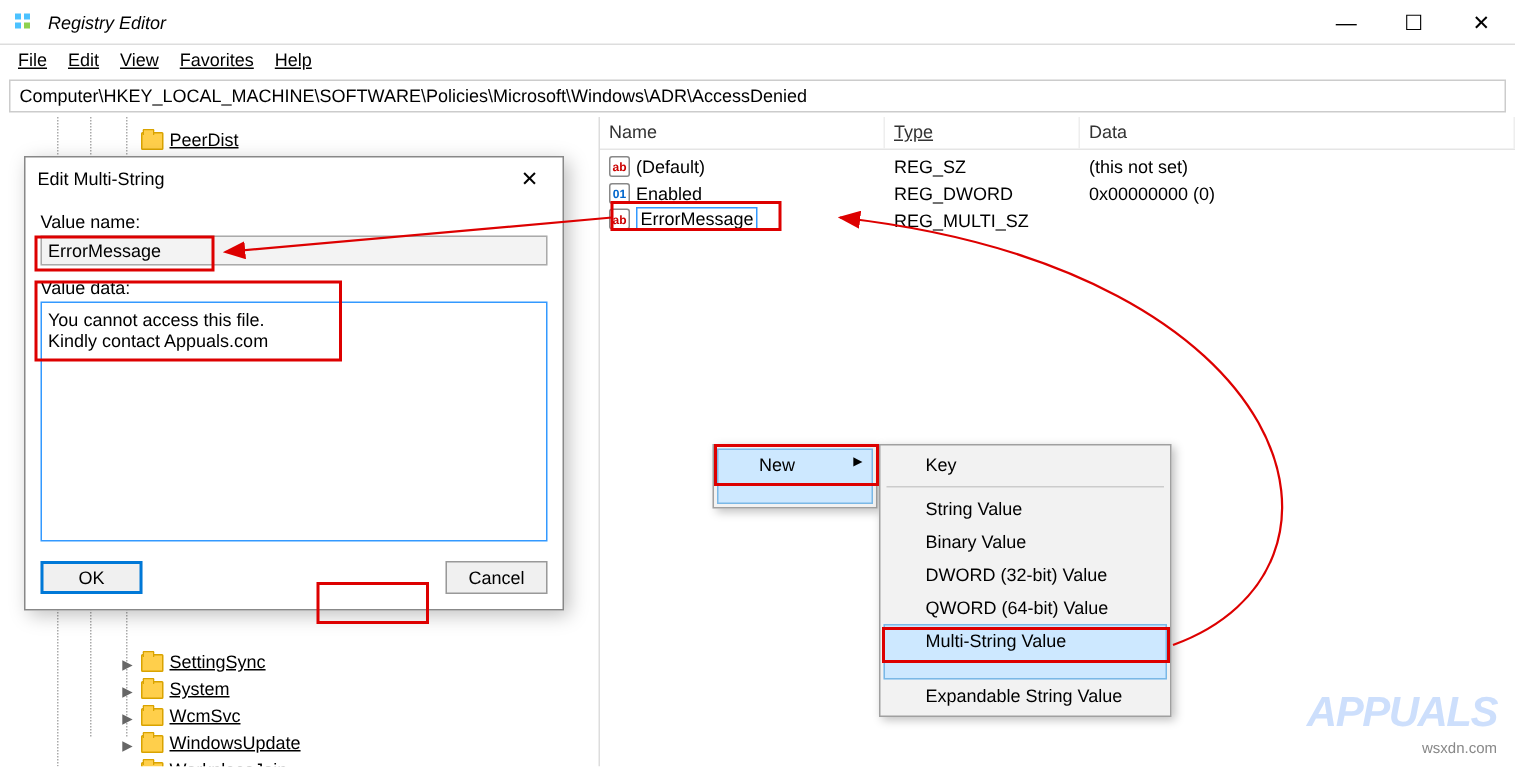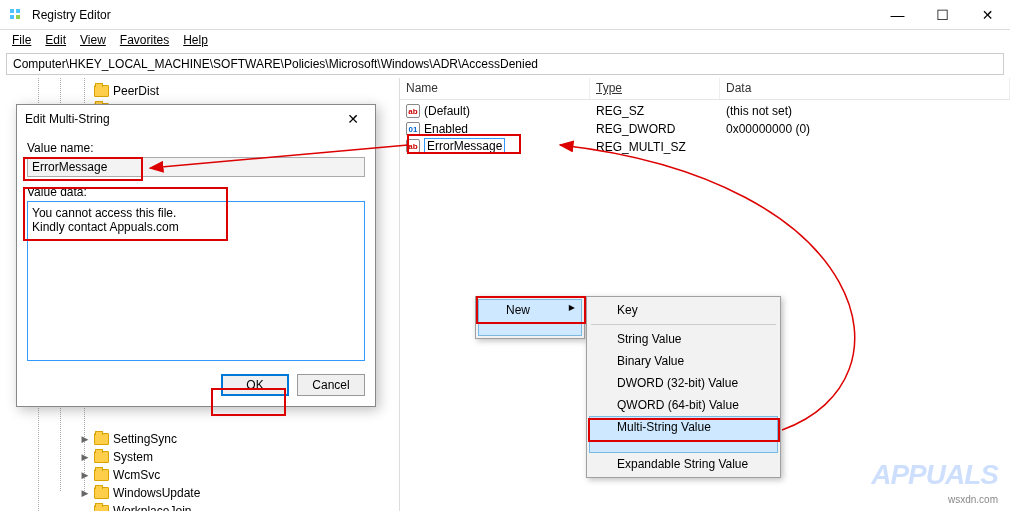--- a/index.html
+++ b/index.html
@@ -1,38 +1,38 @@
 <!DOCTYPE html>
 <html><head>
 <meta charset="utf-8">
 <style>
 * { box-sizing: border-box; font-family: "Segoe UI", Tahoma, sans-serif; font-size: 12px; }
 html, body { margin: 0; padding: 0; width: 1010px; height: 511px; background: #fff; overflow: hidden; }
 
 
 .titlebar { height: 30px; display: flex; align-items: center; border-bottom: 1px solid #ddd; }
 .titlebar .app-icon { width: 16px; height: 16px; margin: 0 8px; }
-.titlebar .title { flex: 1; }
+.titlebar .title { flex: 1; font-style: italic; }
 .titlebar .win-buttons { display: flex; }
 .titlebar .win-btn { width: 45px; height: 28px; display: flex; align-items: center; justify-content: center; font-size: 14px; font-family: sans-serif; }
 
 .menubar { height: 20px; display: flex; align-items: center; padding: 0 6px; gap: 2px; }
 .menubar .menu-item { padding: 0 6px; }
 .menubar .menu-item span.u { text-decoration: underline; }
 
 .addressbar { height: 22px; border: 1px solid #ccc; margin: 3px 6px; padding: 2px 6px; display: flex; align-items: center; font-size: 11.5px; }
 
 .client { position: relative; height: calc(511px - 30px - 20px - 28px); display: flex; }
 
 
 .tree-pane { width: 400px; border-right: 1px solid #ddd; padding: 4px 0 0 4px; position: relative; overflow: hidden; }
 .tree-pane .vline { position: absolute; left: 38px; top: 0; bottom: 0; width: 0; border-left: 1px dotted #aaa; }
 .tree-pane .vline2 { position: absolute; left: 60px; top: 0; bottom: 20px; width: 0; border-left: 1px dotted #aaa; }
 .tree-pane .vline3 { position: absolute; left: 84px; top: 0; bottom: 20px; width: 0; border-left: 1px dotted #aaa; }
-.tree-row { display: flex; align-items: center; height: 18px; padding-left: 90px; gap: 4px; position: relative; }
+.tree-row { display: flex; align-items: flex-end; height: 18px; padding-left: 90px; gap: 4px; position: relative; text-decoration: underline; }
 .tree-row .chev { position: absolute; left: 76px; width: 10px; text-align: center; color: #666; font-size: 9px; }
 .folder-icon { width: 15px; height: 12px; background: #ffcf4b; border: 1px solid #d9a300; border-radius: 1px; position: relative; }
 .folder-icon::before { content: ""; position: absolute; top: -3px; left: 0; width: 6px; height: 3px; background: #ffcf4b; border: 1px solid #d9a300; border-bottom: none; border-radius: 1px 1px 0 0; }
 
 
 .list-pane { flex: 1; position: relative; }
 .list-header { display: flex; height: 22px; border-bottom: 1px solid #e5e5e5; }
 .list-header .col { padding: 3px 6px; border-right: 1px solid #eee; color: #333; }
 .col-name { width: 190px; }
 .col-type { width: 130px; text-decoration: underline; }
@@ -47,21 +47,21 @@
 .row.editing .name-text { border: 1px solid #3399ff; padding: 0 2px; background: #fff; }
 
 
 .dialog { position: absolute; left: 16px; top: 104px; width: 360px; background: #fff; border: 1px solid #888; box-shadow: 3px 3px 12px rgba(0,0,0,0.25); z-index: 20; }
 .dialog .dlg-title { height: 28px; display: flex; align-items: center; justify-content: space-between; padding: 0 8px; font-size: 12px; }
 .dialog .dlg-close { width: 28px; height: 22px; display: flex; align-items: center; justify-content: center; font-size: 14px; }
 .dialog .dlg-body { padding: 6px 10px 10px; }
 .dlg-label { margin: 2px 0; }
 .dlg-input { width: 100%; height: 20px; border: 1px solid #aaa; background: #f3f3f3; padding: 2px 4px; margin-bottom: 6px; }
 .dlg-textarea { width: 100%; height: 160px; border: 1px solid #3399ff; padding: 4px; resize: none; font-family: inherit; outline: none; }
-.dlg-buttons { display: flex; justify-content: flex-end; gap: 8px; margin-top: 10px; }
+.dlg-buttons { display: flex; justify-content: space-between; gap: 8px; margin-top: 10px; }
 .dlg-btn { width: 68px; height: 22px; border: 1px solid #999; background: #f0f0f0; }
 .dlg-btn.ok { border: 2px solid #0078d7; }
 
 
 .ctxmenu { position: absolute; background: #f2f2f2; border: 1px solid #a0a0a0; box-shadow: 2px 2px 6px rgba(0,0,0,0.25); z-index: 15; padding: 2px; }
 .ctx-item { padding: 4px 20px 4px 28px; position: relative; white-space: nowrap; }
 .ctx-item.hover { background: #cde8ff; border: 1px solid #7ab8e6; padding: 3px 19px 18px 27px; }
 .ctx-item .sub-arrow { position: absolute; right: 6px; font-size: 8px; }
 .ctx-sep { height: 1px; background: #ccc; margin: 3px 2px; }
 .ctx-new { left: 475px; top: 296px; width: 110px; }

